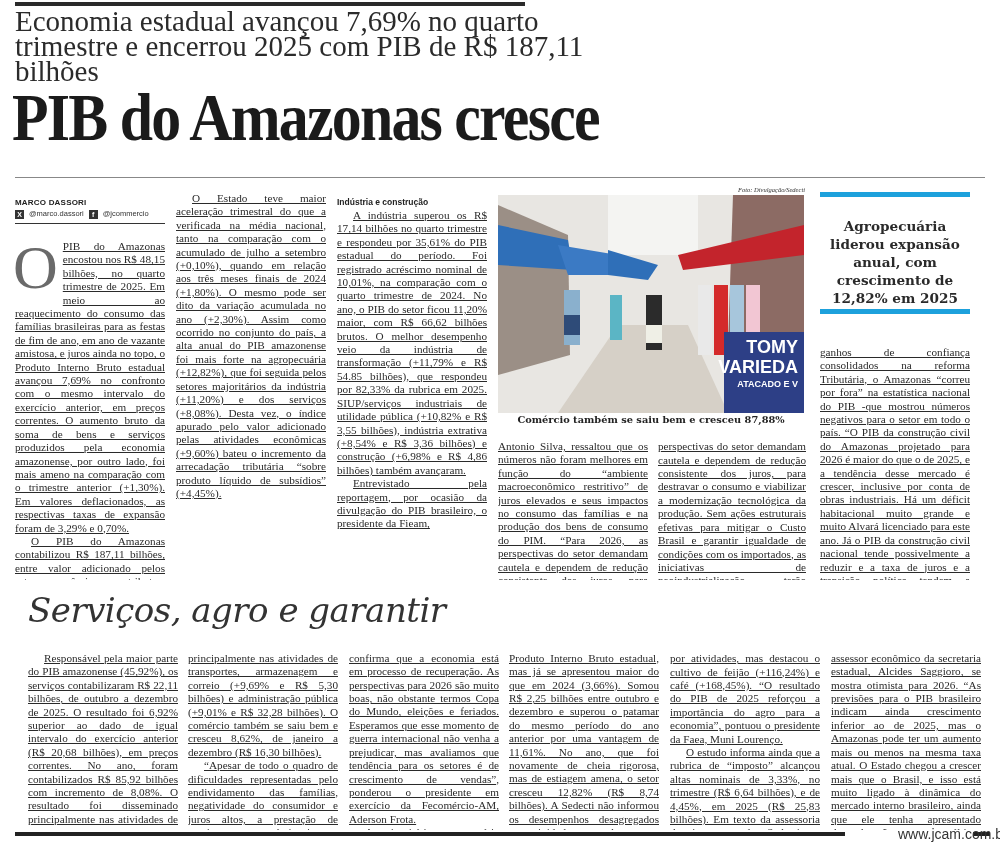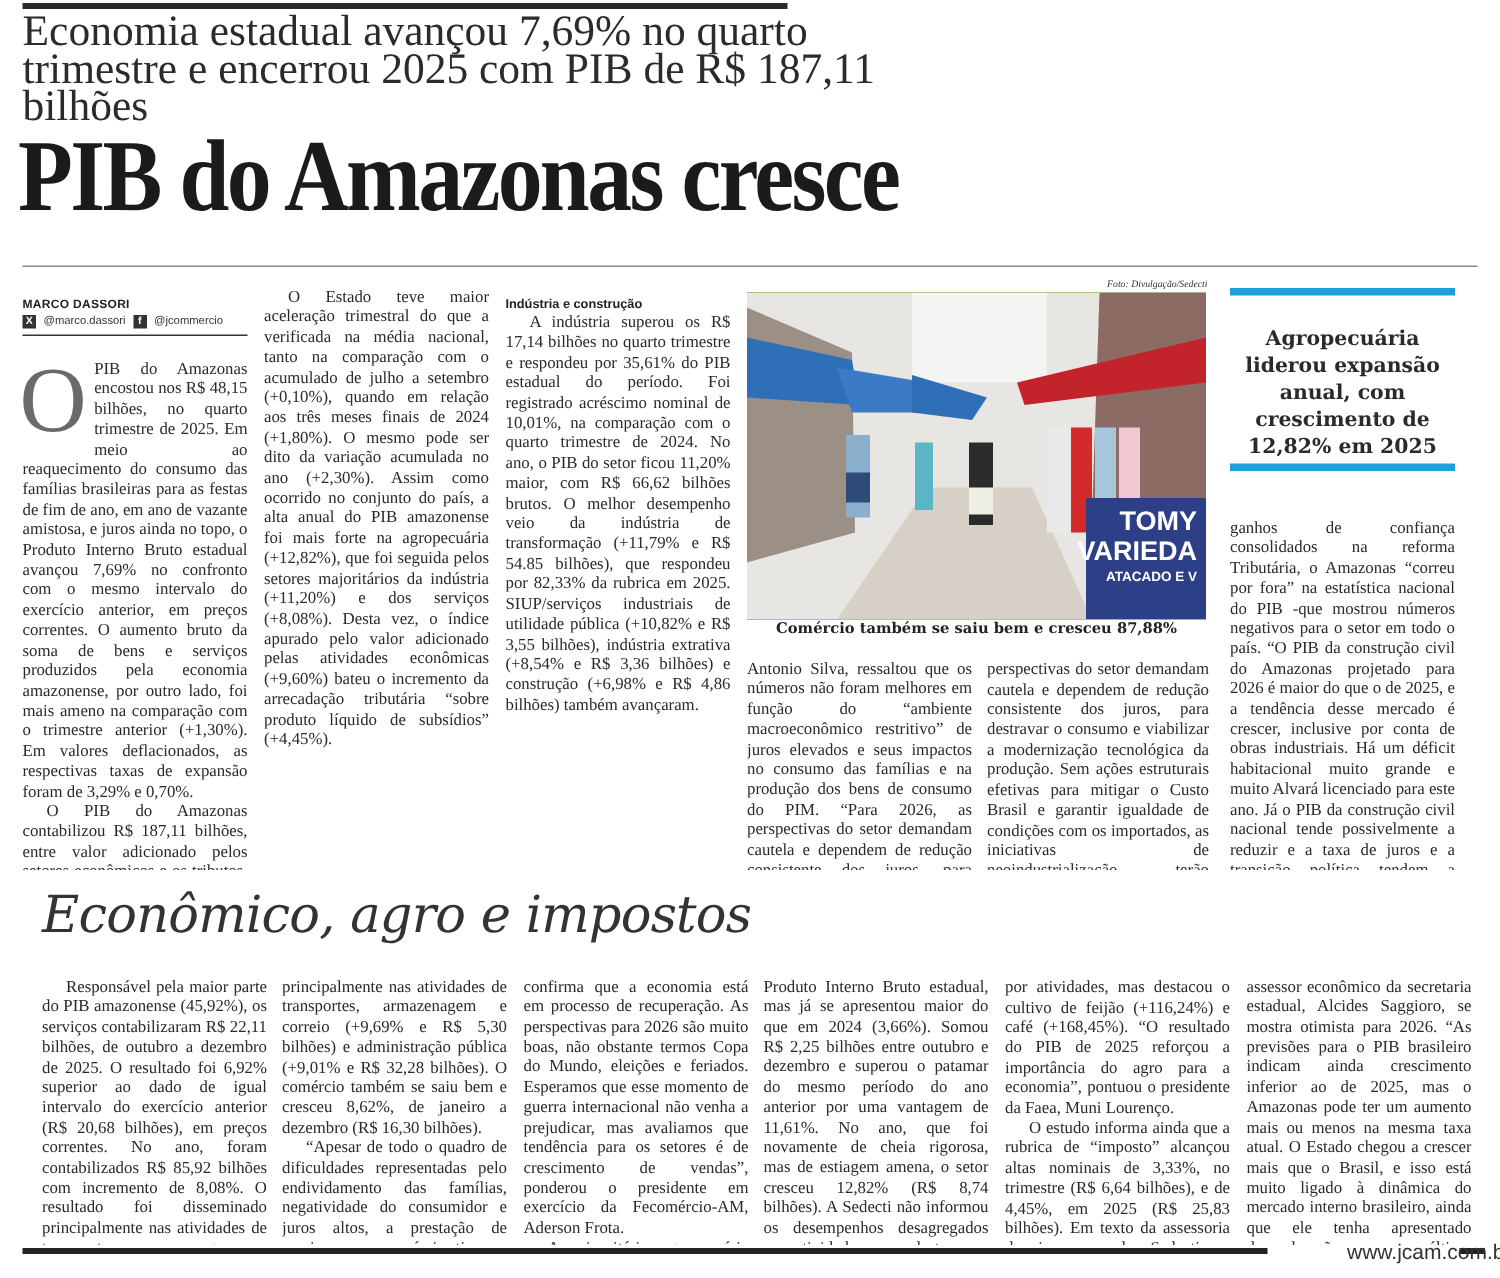--- a/index.html
+++ b/index.html
@@ -10,27 +10,27 @@
     .kicker { position: absolute; left: 15px; top: 9px; width: 600px; font-family: "Liberation Serif", serif; font-size: 29px; line-height: 25px; color: #2b2b2b; }
     .headline { position: absolute; left: 12px; top: 80px; font-family: "Liberation Serif", serif; font-weight: bold; font-size: 68px; line-height: 74px; color: #1b1b1b; letter-spacing: -2px; transform: scaleX(0.88); transform-origin: left top; white-space: nowrap; }
     .head-rule { position: absolute; left: 15px; top: 177px; width: 970px; height: 1px; background: #888; }
 
     .byline { position: absolute; left: 15px; top: 197px; width: 150px; }
     .author { font-family: "Liberation Sans", sans-serif; font-weight: bold; font-size: 8px; line-height: 11px; color: #222; letter-spacing: 0.2px; }
     .social { display: flex; align-items: center; gap: 5px; font-family: "Liberation Sans", sans-serif; font-size: 7.5px; line-height: 12px; color: #333; padding-bottom: 3px; border-bottom: 1px solid #333; }
     .ico { display: inline-block; width: 9px; height: 9px; background: #333; color: #fff; font-size: 7px; line-height: 9px; text-align: center; font-weight: bold; }
 
     .col { position: absolute; font-family: "Liberation Serif", serif; font-size: 11.2px; line-height: 13.4px; color: #2a2a2a; text-align: justify; hyphens: auto; }
-    .col p { text-indent: 16px; }
+    .col p { text-indent: 16px; text-decoration: underline; }
     .col p.noind { text-indent: 0; }
     .dropcap-wrap { position: relative; }
     .dropcap { float: left; font-family: "Liberation Serif", serif; font-size: 62px; line-height: 50px; color: #6a6a6a; margin: 2px 5px 0 -2px; height: 52px; }
     .subhead { font-family: "Liberation Sans", sans-serif; font-weight: bold; font-size: 8.5px; line-height: 12px; margin-top: 10px; margin-bottom: 1px; color: #222; }
 
-    .photo { position: absolute; left: 498px; top: 195px; width: 306px; height: 218px; overflow: hidden; background: #4d7c0f; }
+    .photo { position: absolute; left: 498px; top: 195px; width: 306px; height: 218px; overflow: hidden; background: #ec4899; }
     .credit { position: absolute; left: 700px; top: 186px; width: 105px; text-align: right; font-family: "Liberation Serif", serif; font-style: italic; font-size: 6.5px; color: #333; }
     .caption { position: absolute; left: 498px; top: 414px; width: 306px; text-align: center; font-family: "DejaVu Serif", serif; font-weight: bold; font-size: 9.8px; color: #222; }
 
     .pullquote { position: absolute; left: 820px; top: 192px; width: 150px; }
     .pq-bar { height: 5px; background: #1da1dc; }
     .pq-text { font-family: "DejaVu Serif", serif; font-weight: bold; font-size: 13.6px; line-height: 18px; text-align: center; color: #2a2a2a; padding: 20px 0 2px 0; }
 
     .sec-title { position: absolute; left: 28px; top: 588px; font-family: "DejaVu Serif", serif; font-style: italic; font-size: 34px; line-height: 44px; color: #333; letter-spacing: -0.5px; }
 
     .bottom-rule { position: absolute; left: 15px; top: 832px; width: 980px; height: 4px; }
@@ -66,20 +66,21 @@
 
 <div class="col" style="left:176px; top:-185px; width:150px; height:0; overflow:visible;"></div>
 <div class="col" style="left:176px; top:192px; width:150px; height:390px; overflow:hidden;">
 
   <p>O Estado teve maior aceleração trimestral do que a verificada na média nacional, tanto na comparação com o acumulado de julho a setembro (+0,10%), quando em relação aos três meses finais de 2024 (+1,80%). O mesmo pode ser dito da variação acumulada no ano (+2,30%). Assim como ocorrido no conjunto do país, a alta anual do PIB amazonense foi mais forte na agropecuária (+12,82%), que foi seguida pelos setores majoritários da indústria (+11,20%) e dos serviços (+8,08%). Desta vez, o índice apurado pelo valor adicionado pelas atividades econômicas (+9,60%) bateu o incremento da arrecadação tributária “sobre produto líquido de subsídios” (+4,45%).</p>
 </div>
 
 <div class="col" style="left:337px; top:192px; width:150px; height:390px; overflow:hidden;">
   <div class="subhead" style="margin-top:4px;">Indústria e construção</div>
   <p>A indústria superou os R$ 17,14 bilhões no quarto trimestre e respondeu por 35,61% do PIB estadual do período. Foi registrado acréscimo nominal de 10,01%, na comparação com o quarto trimestre de 2024. No ano, o PIB do setor ficou 11,20% maior, com R$ 66,62 bilhões brutos. O melhor desempenho veio da indústria de transformação (+11,79% e R$ 54.85 bilhões), que respondeu por 82,33% da rubrica em 2025. SIUP/serviços industriais de utilidade pública (+10,82% e R$ 3,55 bilhões), indústria extrativa (+8,54% e R$ 3,36 bilhões) e construção (+6,98% e R$ 4,86 bilhões) também avançaram.</p>
+  <p>Entrevistado pela reportagem, por ocasião da divulgação do PIB brasileiro, o presidente da Fieam,</p>
 </div>
 
 <div class="credit">Foto: Divulgação/Sedecti</div>
 <div class="photo">
   <svg width="306" height="218" viewBox="0 0 306 218">
     <rect x="0" y="0" width="306" height="218" fill="#e8e6e2"></rect>
     <rect x="110" y="0" width="90" height="60" fill="#f4f4f2"></rect>
     <polygon points="120,130 190,130 230,218 60,218" fill="#d6d0c7"></polygon>
     <polygon points="0,10 70,40 72,160 0,180" fill="#9b8f86"></polygon>
     <polygon points="0,30 70,45 75,75 0,70" fill="#2f6fb8"></polygon>
@@ -117,21 +118,21 @@
 <div class="pullquote">
   <div class="pq-bar"></div>
   <div class="pq-text">Agropecuária liderou expansão anual, com crescimento de 12,82% em 2025</div>
   <div class="pq-bar"></div>
 </div>
 
 <div class="col" style="left:820px; top:346px; width:150px; height:234px; overflow:hidden;">
   <p class="noind">ganhos de confiança consolidados na reforma Tributária, o Amazonas “correu por fora” na estatística nacional do PIB -que mostrou números negativos para o setor em todo o país. “O PIB da construção civil do Amazonas projetado para 2026 é maior do que o de 2025, e a tendência desse mercado é crescer, inclusive por conta de obras industriais. Há um déficit habitacional muito grande e muito Alvará licenciado para este ano. Já o PIB da construção civil nacional tende possivelmente a reduzir e a taxa de juros e a transição política tendem a influenciar”, ressaltou.</p>
 </div>
 
-<div class="sec-title">Econômico, agro e impostos</div>
+<div class="sec-title">Serviços, agro e garantir</div>
 
 <div class="col" style="left:28px; top:652px; width:150px; height:178px; overflow:hidden;">
   <p>Responsável pela maior parte do PIB amazonense (45,92%), os serviços contabilizaram R$ 22,11 bilhões, de outubro a dezembro de 2025. O resultado foi 6,92% superior ao dado de igual intervalo do exercício anterior (R$ 20,68 bilhões), em preços correntes. No ano, foram contabilizados R$ 85,92 bilhões com incremento de 8,08%. O resultado foi disseminado principalmente nas atividades de transportes, armazenagem e correio (+9,69% e R$ 5,30 bilhões) e administração pública (+9,01% e R$ 32,28 bilhões). O comércio também se saiu bem e cresceu 8,62%, de janeiro a dezembro (R$ 16,30 bilhões).</p>
 </div>
 <div class="col" style="left:188px; top:652px; width:150px; height:178px; overflow:hidden;">
   <div style="margin-top:-161px;">
     <p>Responsável pela maior parte do PIB amazonense (45,92%), os serviços contabilizaram R$ 22,11 bilhões, de outubro a dezembro de 2025. O resultado foi 6,92% superior ao dado de igual intervalo do exercício anterior (R$ 20,68 bilhões), em preços correntes. No ano, foram contabilizados R$ 85,92 bilhões com incremento de 8,08%. O resultado foi disseminado principalmente nas atividades de transportes, armazenagem e correio (+9,69% e R$ 5,30 bilhões) e administração pública (+9,01% e R$ 32,28 bilhões). O comércio também se saiu bem e cresceu 8,62%, de janeiro a dezembro (R$ 16,30 bilhões).</p>
   </div>
   <p>“Apesar de todo o quadro de dificuldades representadas pelo endividamento das famílias, negatividade do consumidor e juros altos, a prestação de serviços e o comércio tiveram destaque. Isso é alvissareiro e confirma que a economia está em processo de recuperação. As perspectivas para 2026 são muito boas, não obstante termos Copa do Mundo, eleições e feriados. Esperamos que esse momento de guerra internacional não venha a prejudicar, mas avaliamos que tendência para os setores é de crescimento de vendas”, ponderou o presidente em exercício da Fecomércio-AM, Aderson Frota.</p>
 </div>

